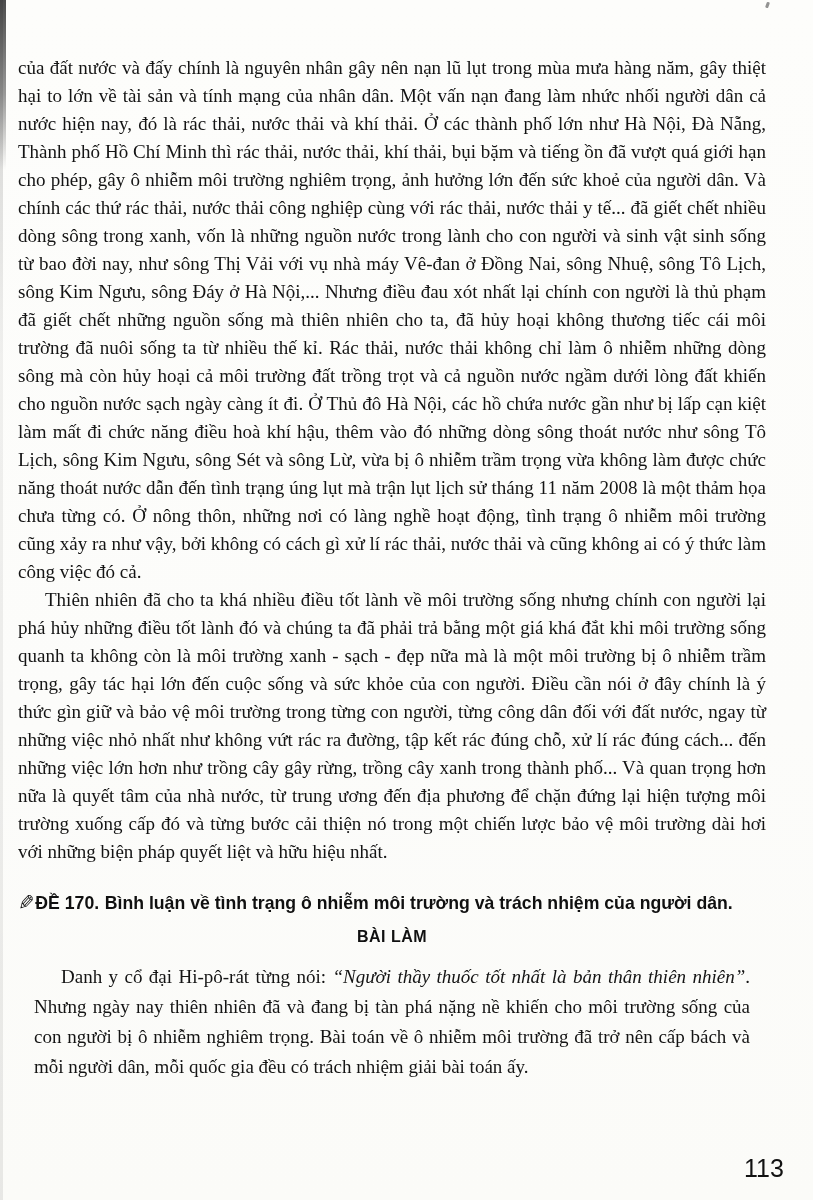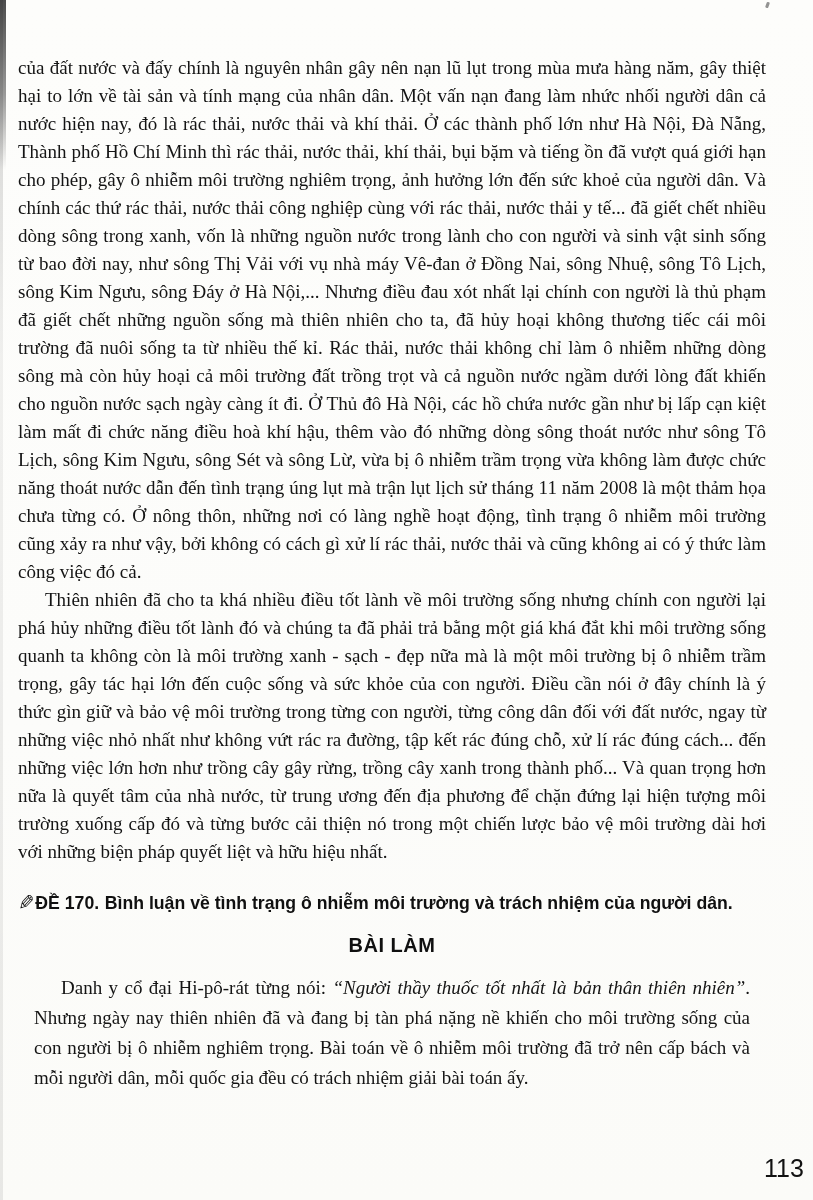--- a/index.html
+++ b/index.html
@@ -75,32 +75,32 @@
     transform: scaleX(-1);
     font-family: "DejaVu Sans", sans-serif;
     font-weight: normal;
     font-size: 21px;
     margin-right: 1px;
     vertical-align: -1px;
   }
   .topic-number { margin-right: 6px; }
 
   .bailam-heading {
-    margin: 16px 0 12px 0;
+    margin: 10px 0 12px 0;
     text-align: center;
     font-family: "Liberation Sans", "DejaVu Sans", sans-serif;
     font-weight: bold;
-    font-size: 20px;
+    font-size: 16px;
     letter-spacing: .5px;
     color: #101010;
   }
 
   .page-number {
     position: absolute;
-    left: 764px;
+    left: 744px;
     top: 1154px;
     font-family: "Liberation Sans", "DejaVu Sans", sans-serif;
     font-size: 25px;
     color: #121212;
   }
 </style>
 </head>
 <body>
 
 <div class="page">

